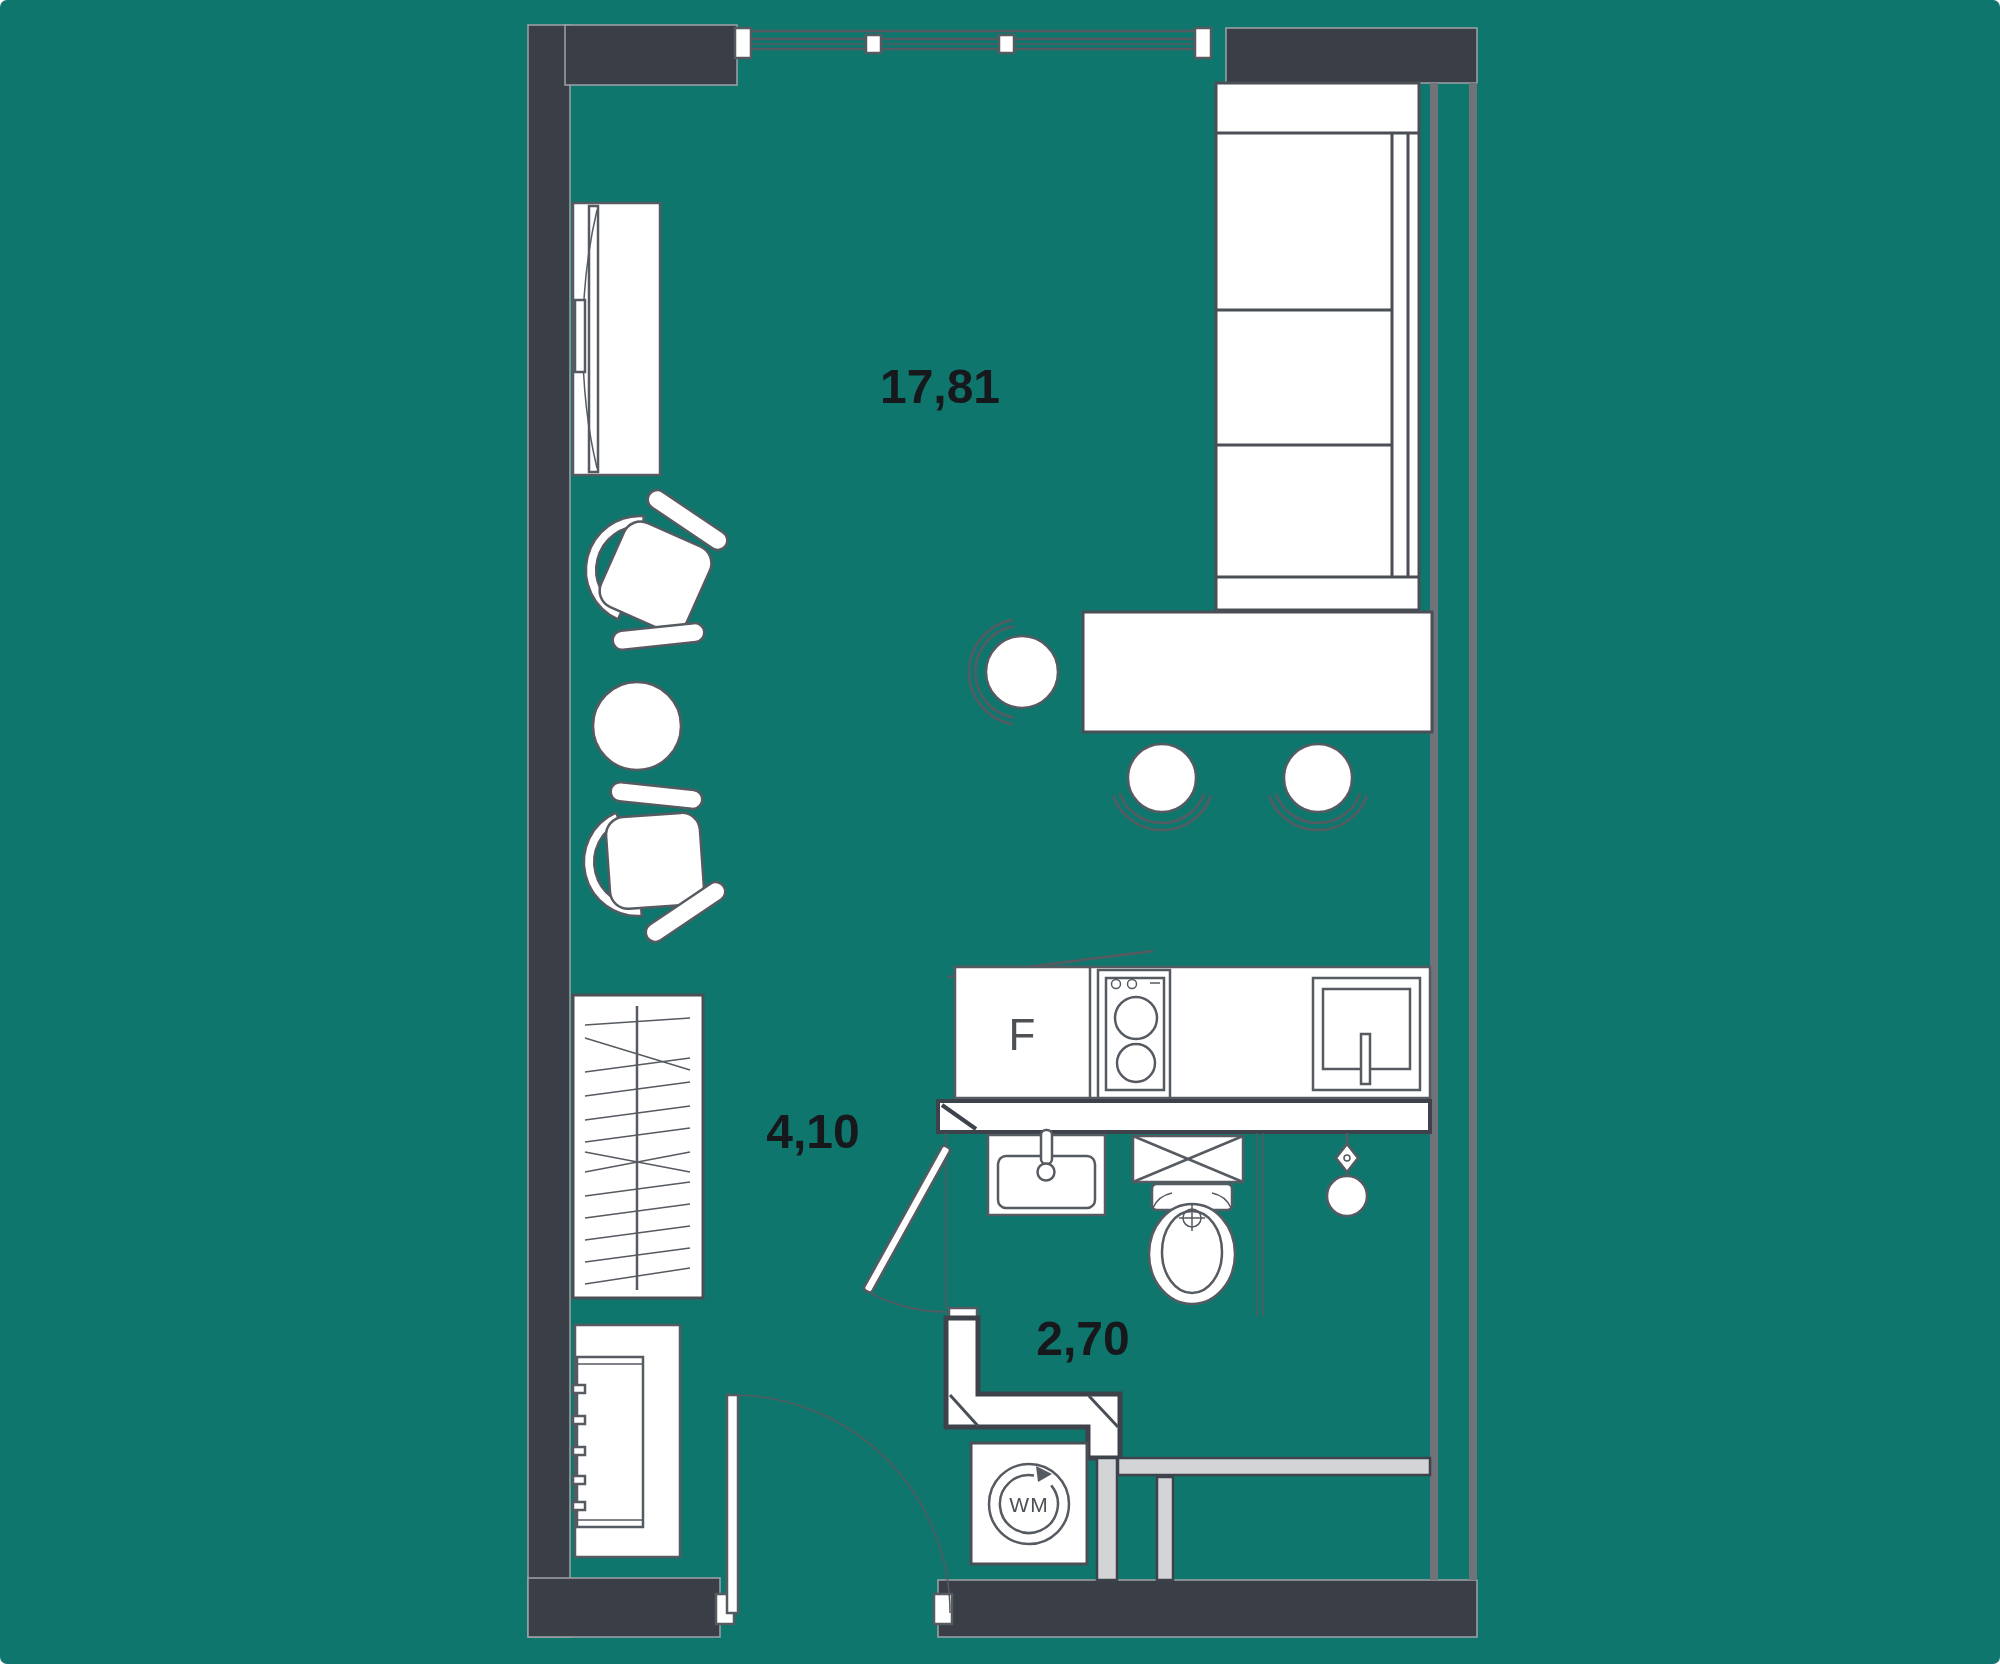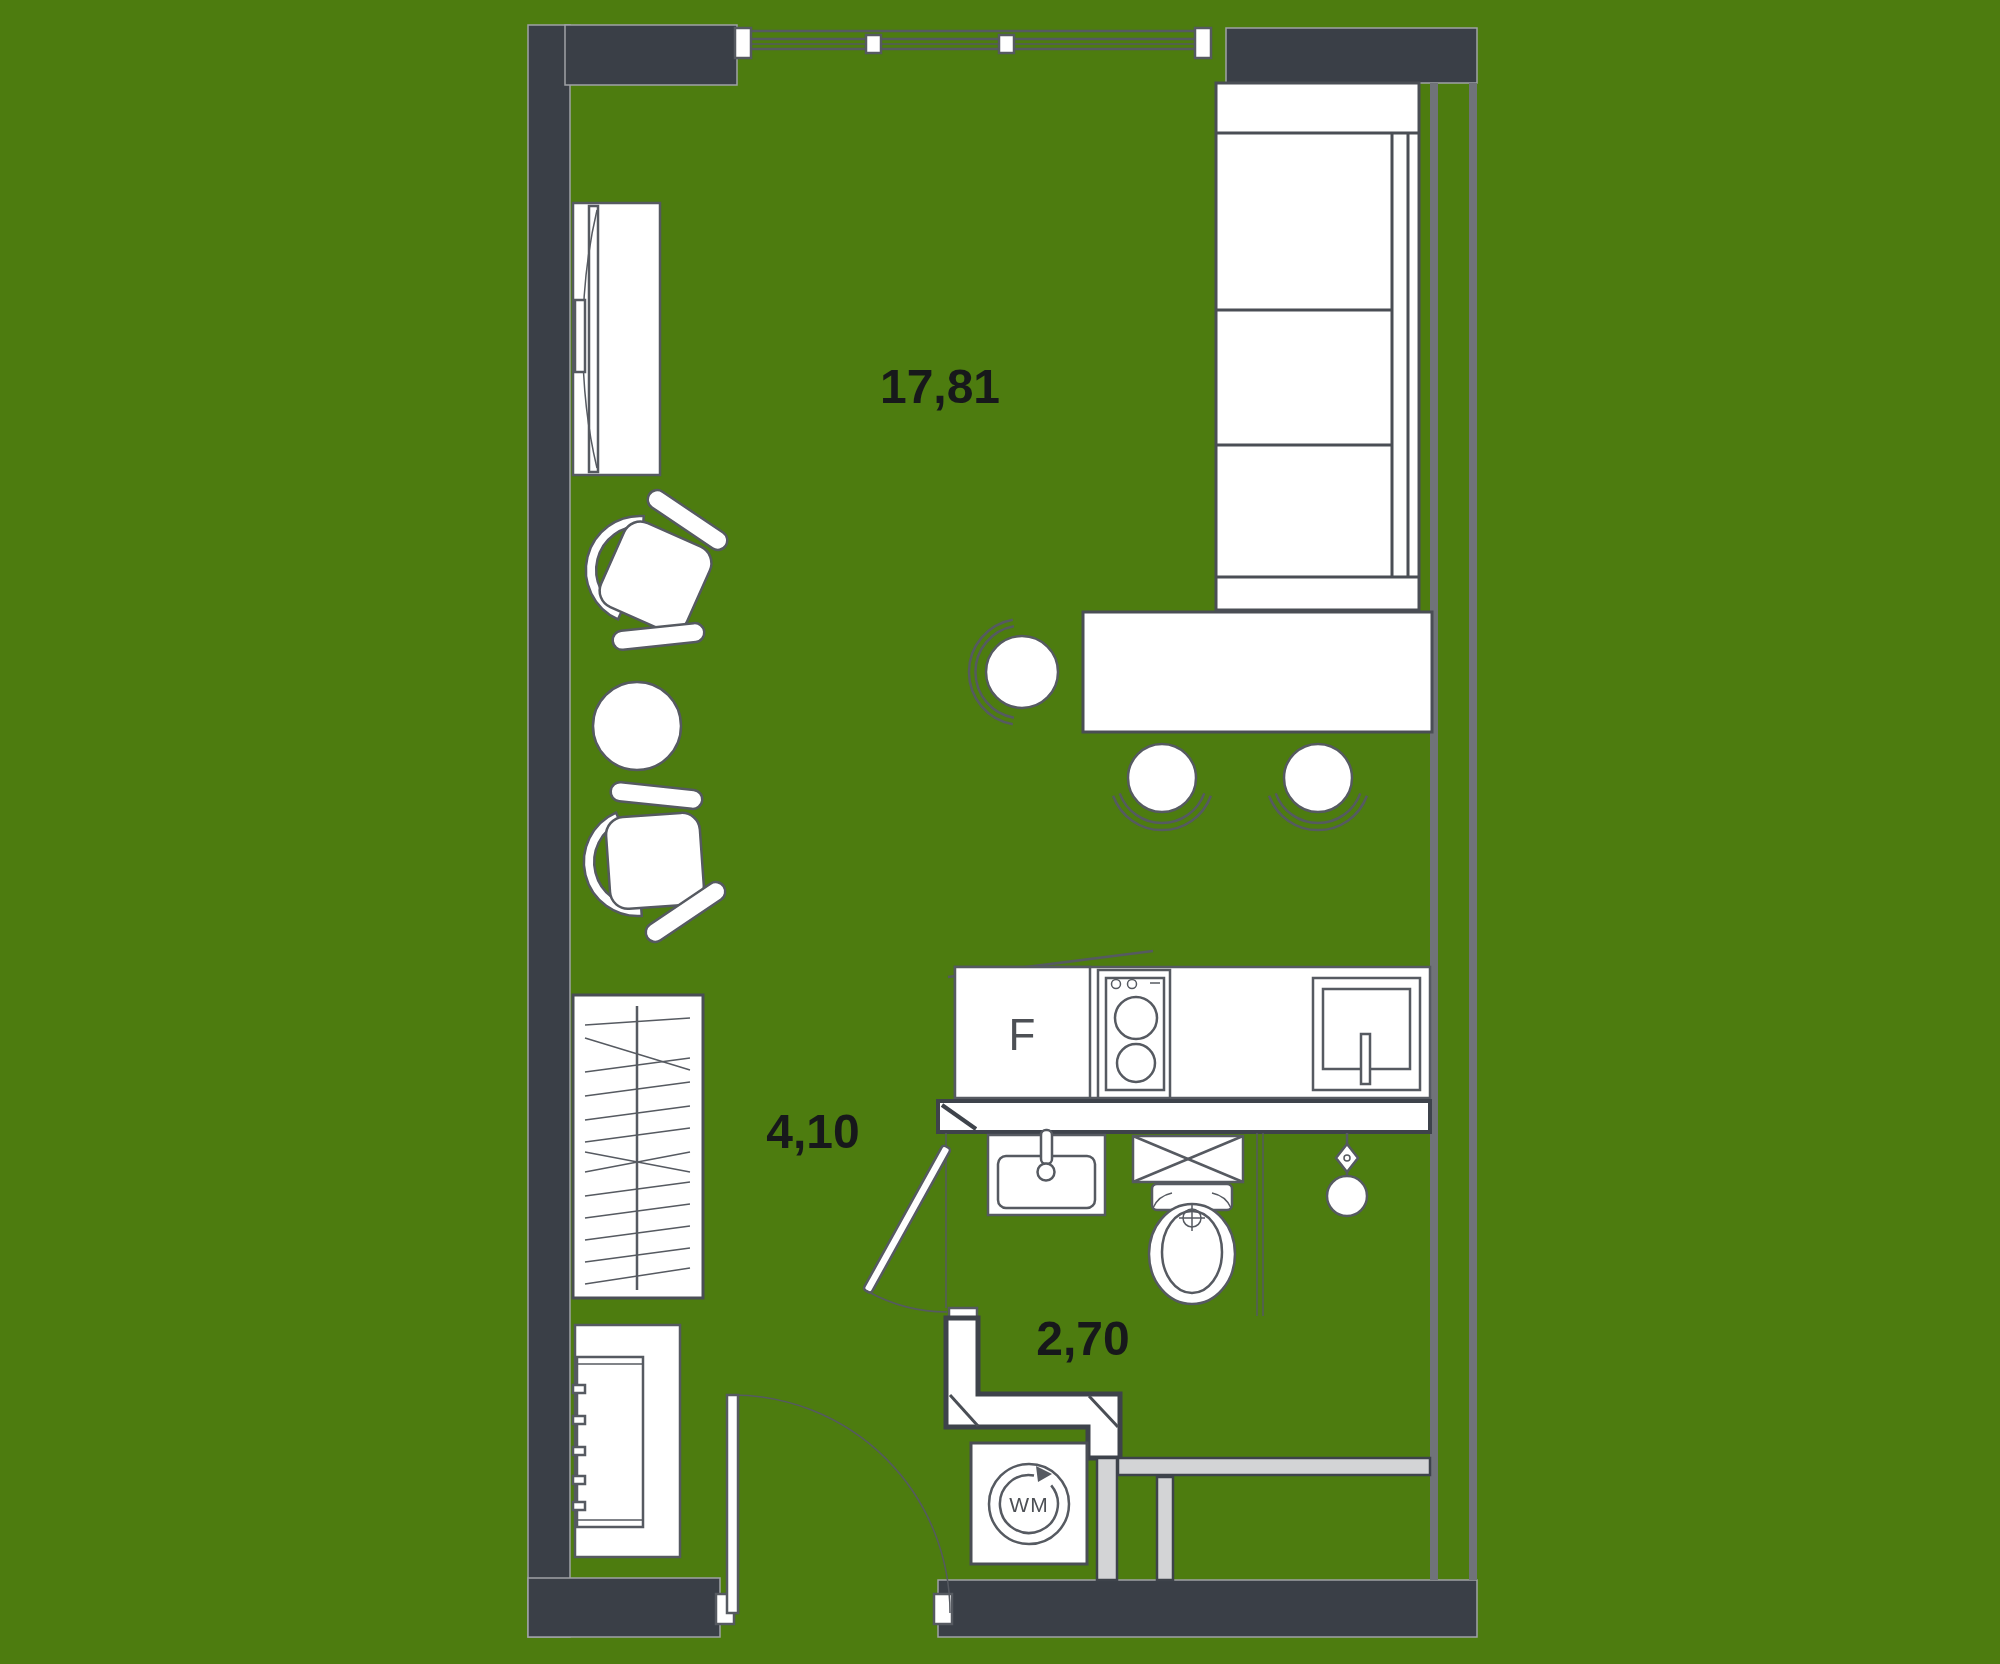--- a/index.html
+++ b/index.html
@@ -1,17 +1,17 @@
 <!DOCTYPE html>
 <html><head>
 <meta charset="utf-8">
 <style>
   html,body{margin:0;padding:0;background:#ffffff;}
-  .stage{position:relative;width:2000px;height:1664px;background:#4d7c0f;overflow:hidden;
-         font-family:"Liberation Sans", sans-serif;}
+  .stage{position:relative;width:2000px;height:1664px;background:#0f766e;overflow:hidden;
+         font-family:"Liberation Sans", sans-serif;border-radius:7px;}
   svg{position:absolute;left:0;top:0;}
   .wall{fill:#3a3f47;stroke:#a0a3a7;stroke-width:1.5;}
   .graywall{fill:#707379;stroke:none;}
   .ln{fill:none;stroke:#565a61;stroke-width:2.5;}
   .ln1{fill:none;stroke:#565a61;stroke-width:1.5;}
   .ln3{fill:none;stroke:#4a4e55;stroke-width:3;}
   .fw{fill:#ffffff;stroke:#565a61;stroke-width:2.5;}
   .fw3{fill:#ffffff;stroke:#4a4e55;stroke-width:3;}
   .thick{fill:#ffffff;stroke:#3e434b;stroke-width:4;}
   .step{fill:#ffffff;stroke:#3e434b;stroke-width:5;}

